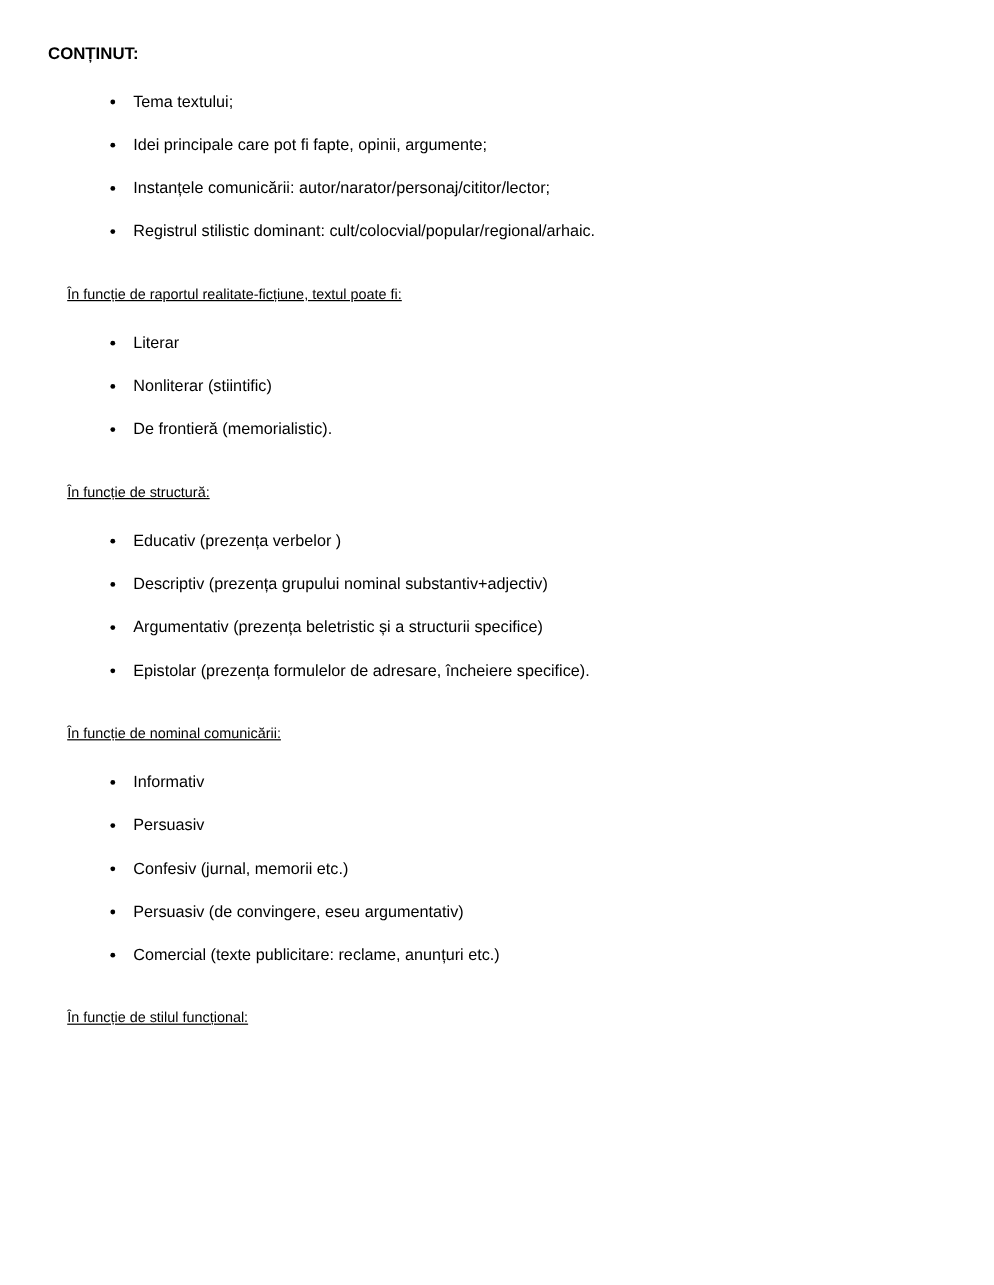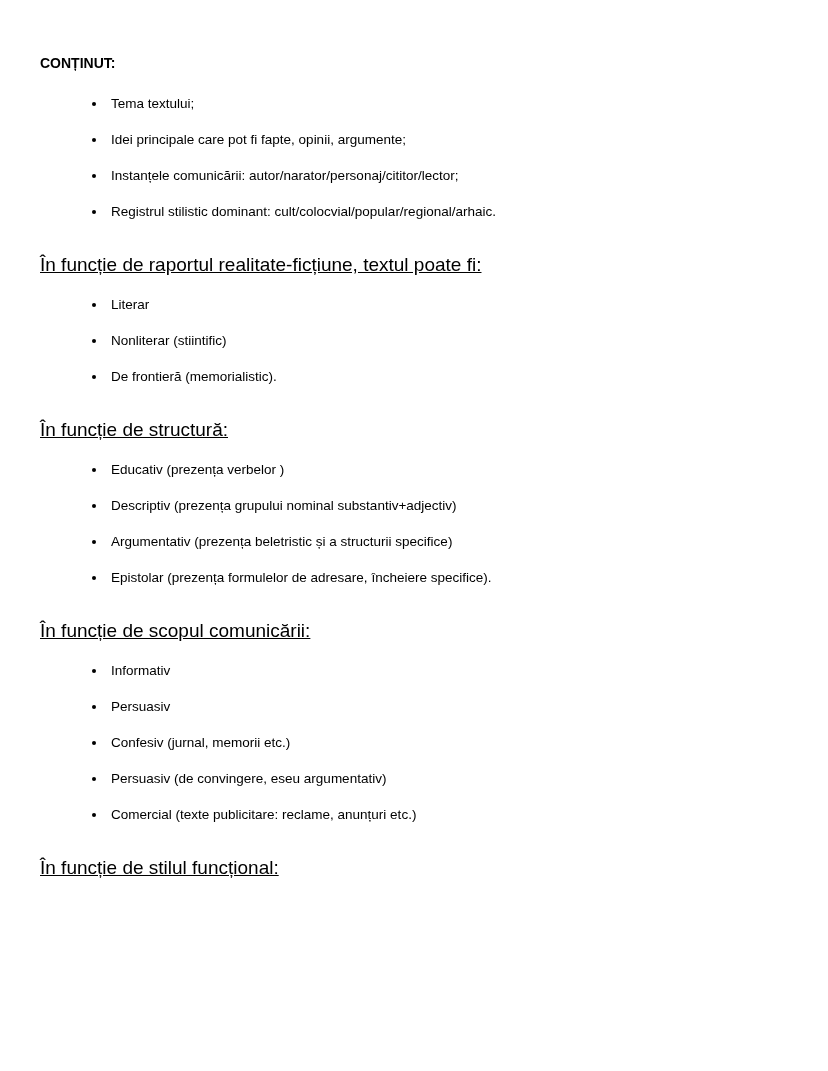--- a/index.html
+++ b/index.html
@@ -8,37 +8,37 @@
     background: #ffffff;
     color: #000000;
     font-family: "Liberation Sans", "DejaVu Sans", sans-serif;
     font-size: 13.5px;
   }
   .page {
     position: relative;
     width: 693px;
     min-height: 1071px;
     box-sizing: border-box;
-    padding: 55px 48px 40px 40px;
+    padding: 36px 48px 40px 40px;
     background: #ffffff;
   }
   section.doc-section {
     margin: 0 0 34px 0;
   }
   h2.doc-heading {
     font-size: 14px;
     font-weight: 700;
     margin: 0;
     line-height: 17px;
   }
   h3.doc-subhead {
-    font-size: 19px;
+    font-size: 12px;
     font-weight: 400;
     text-decoration: underline;
-    margin: 0;
+    margin: 16px;
     line-height: 17px;
   }
   ul.bullet-list {
     margin: 22px 0 0 0;
     padding: 0 0 0 51px;
     list-style-type: disc;
   }
   ul.bullet-list li {
     line-height: 20px;
     margin: 16px;
@@ -74,21 +74,21 @@
     <h3 class="doc-subhead">În funcție de structură:</h3>
     <ul class="bullet-list">
       <li>Educativ (prezența verbelor )</li>
       <li>Descriptiv (prezența grupului nominal substantiv+adjectiv)</li>
       <li>Argumentativ (prezența beletristic și a structurii specifice)</li>
       <li>Epistolar (prezența formulelor de adresare, încheiere specifice).</li>
     </ul>
   </section>
 
   <section class="doc-section">
-    <h3 class="doc-subhead">În funcție de scopul comunicării:</h3>
+    <h3 class="doc-subhead">În funcție de nominal comunicării:</h3>
     <ul class="bullet-list">
       <li>Informativ</li>
       <li>Persuasiv</li>
       <li>Confesiv (jurnal, memorii etc.)</li>
       <li>Persuasiv (de convingere, eseu argumentativ)</li>
       <li>Comercial (texte publicitare: reclame, anunțuri etc.)</li>
     </ul>
   </section>
 
   <section class="doc-section">

